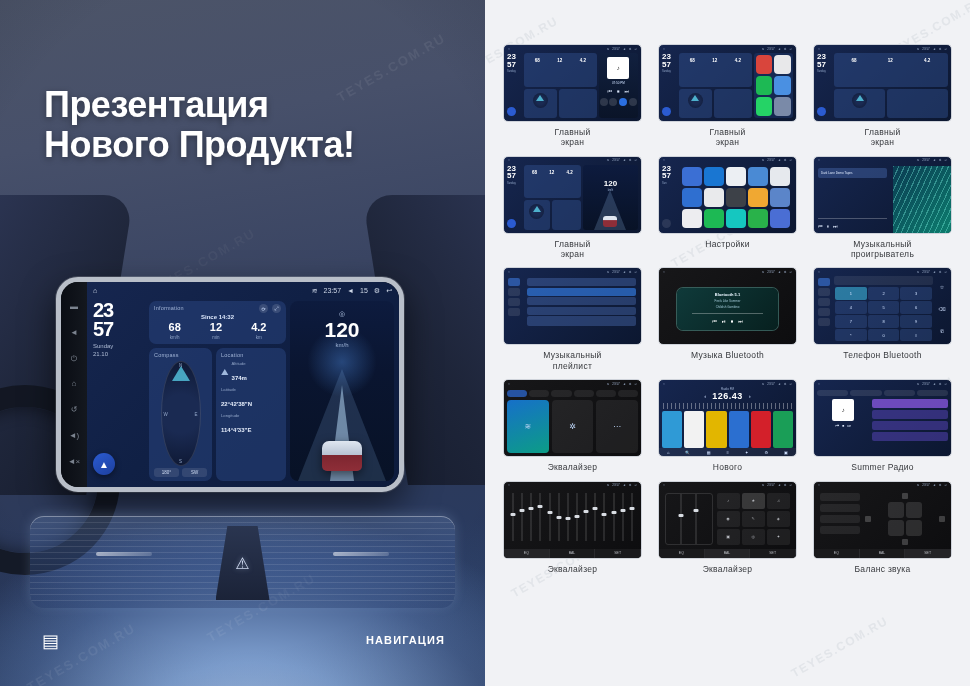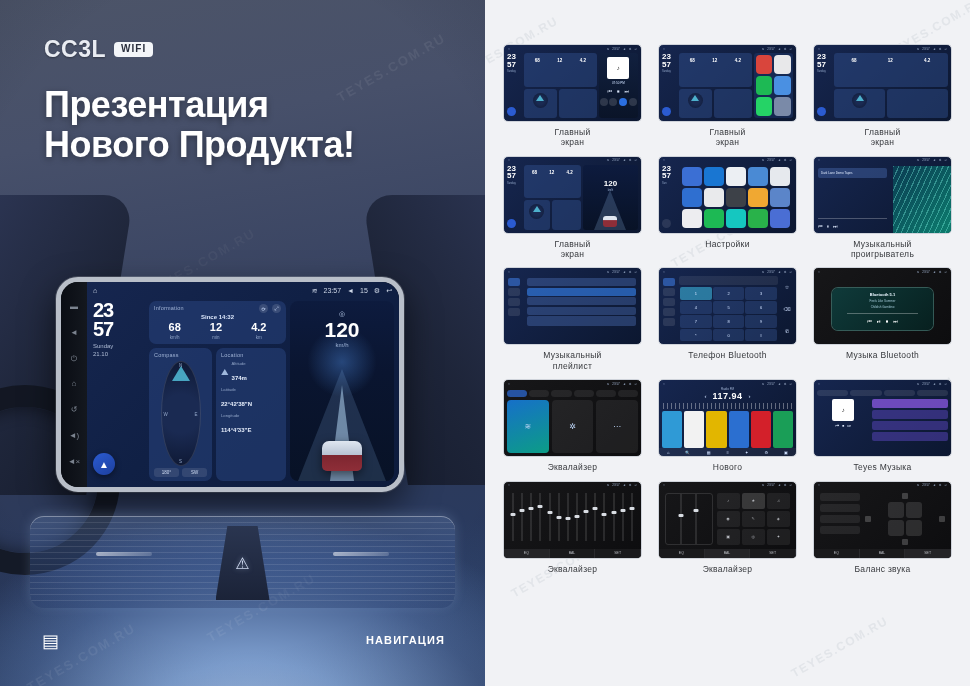--- a/index.html
+++ b/index.html
@@ -417,24 +417,20 @@
 <body>
 
 <section class="hero">
   <div class="hero-vignette"></div>
 
   <div class="wm wm-d" style="left:140px; top:255px;">TEYES.COM.RU</div>
   <div class="wm" style="left:330px; top:60px;">TEYES.COM.RU</div>
   <div class="wm" style="left:200px; top:600px;">TEYES.COM.RU</div>
   <div class="wm" style="left:20px; top:650px;">TEYES.COM.RU</div>
 
-  <div class="logo-row">
-    <span class="logo-text">CC3L</span>
-    <span class="logo-badge">WIFI</span>
-  </div>
 
   <div class="headline">
     <div class="h-l1">Презентация</div>
     <div class="h-l2">Нового Продукта!</div>
   </div>
 
   <div class="dash">
     <div class="pillar-l"></div>
     <div class="pillar-r"></div>
     <div class="wheel"></div>
@@ -873,20 +869,52 @@
               <span class="lrow" style="height:10px"></span>
             </div>
         </div>
       </div>
       <div class="tlabel">
         <span>Музыкальный</span><br><span>плейлист</span>
       </div>
     </div>
 
     <div class="cellw">
+      <div class="thumb dark">
+        <div class="t-status">
+            <span>⌂</span>
+            <span class="t-sr">
+              <span>≋</span>
+              <span>23:57</span>
+              <span>◄</span>
+              <span>⚙</span>
+              <span>↩</span>
+            </span>
+          </div>
+        <div class="t-body" style="padding:2px 4px 4px">
+          <div class="btbox">
+            <span class="btt">Bluetooth 5.1</span>
+            <span class="bts">Feels Like Summer</span>
+            <span class="bts">Childish Gambino</span>
+            <span class="btbar"></span>
+            <span class="btctl">
+                <span>⏮</span>
+                <span>⏯</span>
+                <span>⏹</span>
+                <span>⏭</span>
+              </span>
+          </div>
+        </div>
+      </div>
+      <div class="tlabel">
+        <span>Музыка Bluetooth</span>
+      </div>
+    </div>
+
+    <div class="cellw">
       <div class="thumb">
         <div class="t-status">
             <span>⌂</span>
             <span class="t-sr">
               <span>≋</span>
               <span>23:57</span>
               <span>◄</span>
               <span>⚙</span>
               <span>↩</span>
             </span>
@@ -933,52 +961,20 @@
         <div class="t-status">
             <span>⌂</span>
             <span class="t-sr">
               <span>≋</span>
               <span>23:57</span>
               <span>◄</span>
               <span>⚙</span>
               <span>↩</span>
             </span>
           </div>
-        <div class="t-body" style="padding:2px 4px 4px">
-          <div class="btbox">
-            <span class="btt">Bluetooth 5.1</span>
-            <span class="bts">Feels Like Summer</span>
-            <span class="bts">Childish Gambino</span>
-            <span class="btbar"></span>
-            <span class="btctl">
-                <span>⏮</span>
-                <span>⏯</span>
-                <span>⏹</span>
-                <span>⏭</span>
-              </span>
-          </div>
-        </div>
-      </div>
-      <div class="tlabel">
-        <span>Музыка Bluetooth</span>
-      </div>
-    </div>
-
-    <div class="cellw">
-      <div class="thumb dark">
-        <div class="t-status">
-            <span>⌂</span>
-            <span class="t-sr">
-              <span>≋</span>
-              <span>23:57</span>
-              <span>◄</span>
-              <span>⚙</span>
-              <span>↩</span>
-            </span>
-          </div>
         <div class="stabs">
             <span class="stab on"></span>
             <span class="stab"></span>
             <span class="stab"></span>
             <span class="stab"></span>
             <span class="stab"></span>
             <span class="stab"></span>
           </div>
         <div class="scards">
           <span class="scard on">≋</span>
@@ -999,21 +995,21 @@
               <span>≋</span>
               <span>23:57</span>
               <span>◄</span>
               <span>⚙</span>
               <span>↩</span>
             </span>
           </div>
         <div style="text-align:center;color:#9fb2d4;font-size:3px">Radio FM</div>
         <div style="display:flex;align-items:center;justify-content:center;gap:6px">
           <span style="color:#cfe0ff;font-size:6px">‹</span>
-          <span class="rfreq" style="margin:0">117.94</span>
+          <span class="rfreq" style="margin:0">126.43</span>
           <span style="color:#cfe0ff;font-size:6px">›</span>
         </div>
         <div class="rscale"></div>
         <div class="rlogos">
           <span class="rl" style="background:#2f9ad6"></span>
             <span class="rl" style="background:#f2f2f2"></span>
           <span class="rl" style="background:#e2b600"></span>
             <span class="rl" style="background:#2b6fd0"></span>
           <span class="rl" style="background:#d3202a"></span>
             <span class="rl" style="background:#1a9e57"></span>
@@ -1062,21 +1058,21 @@
           </div>
           <div class="tr-r">
               <span class="tr-row on"></span>
               <span class="tr-row"></span>
               <span class="tr-row"></span>
               <span class="tr-row"></span>
             </div>
         </div>
       </div>
       <div class="tlabel">
-        <span>Teyes Музыка</span>
+        <span>Summer Радио</span>
       </div>
     </div>
 
     <div class="cellw">
       <div class="thumb dark">
         <div class="t-status">
             <span>⌂</span>
             <span class="t-sr">
               <span>≋</span>
               <span>23:57</span>

